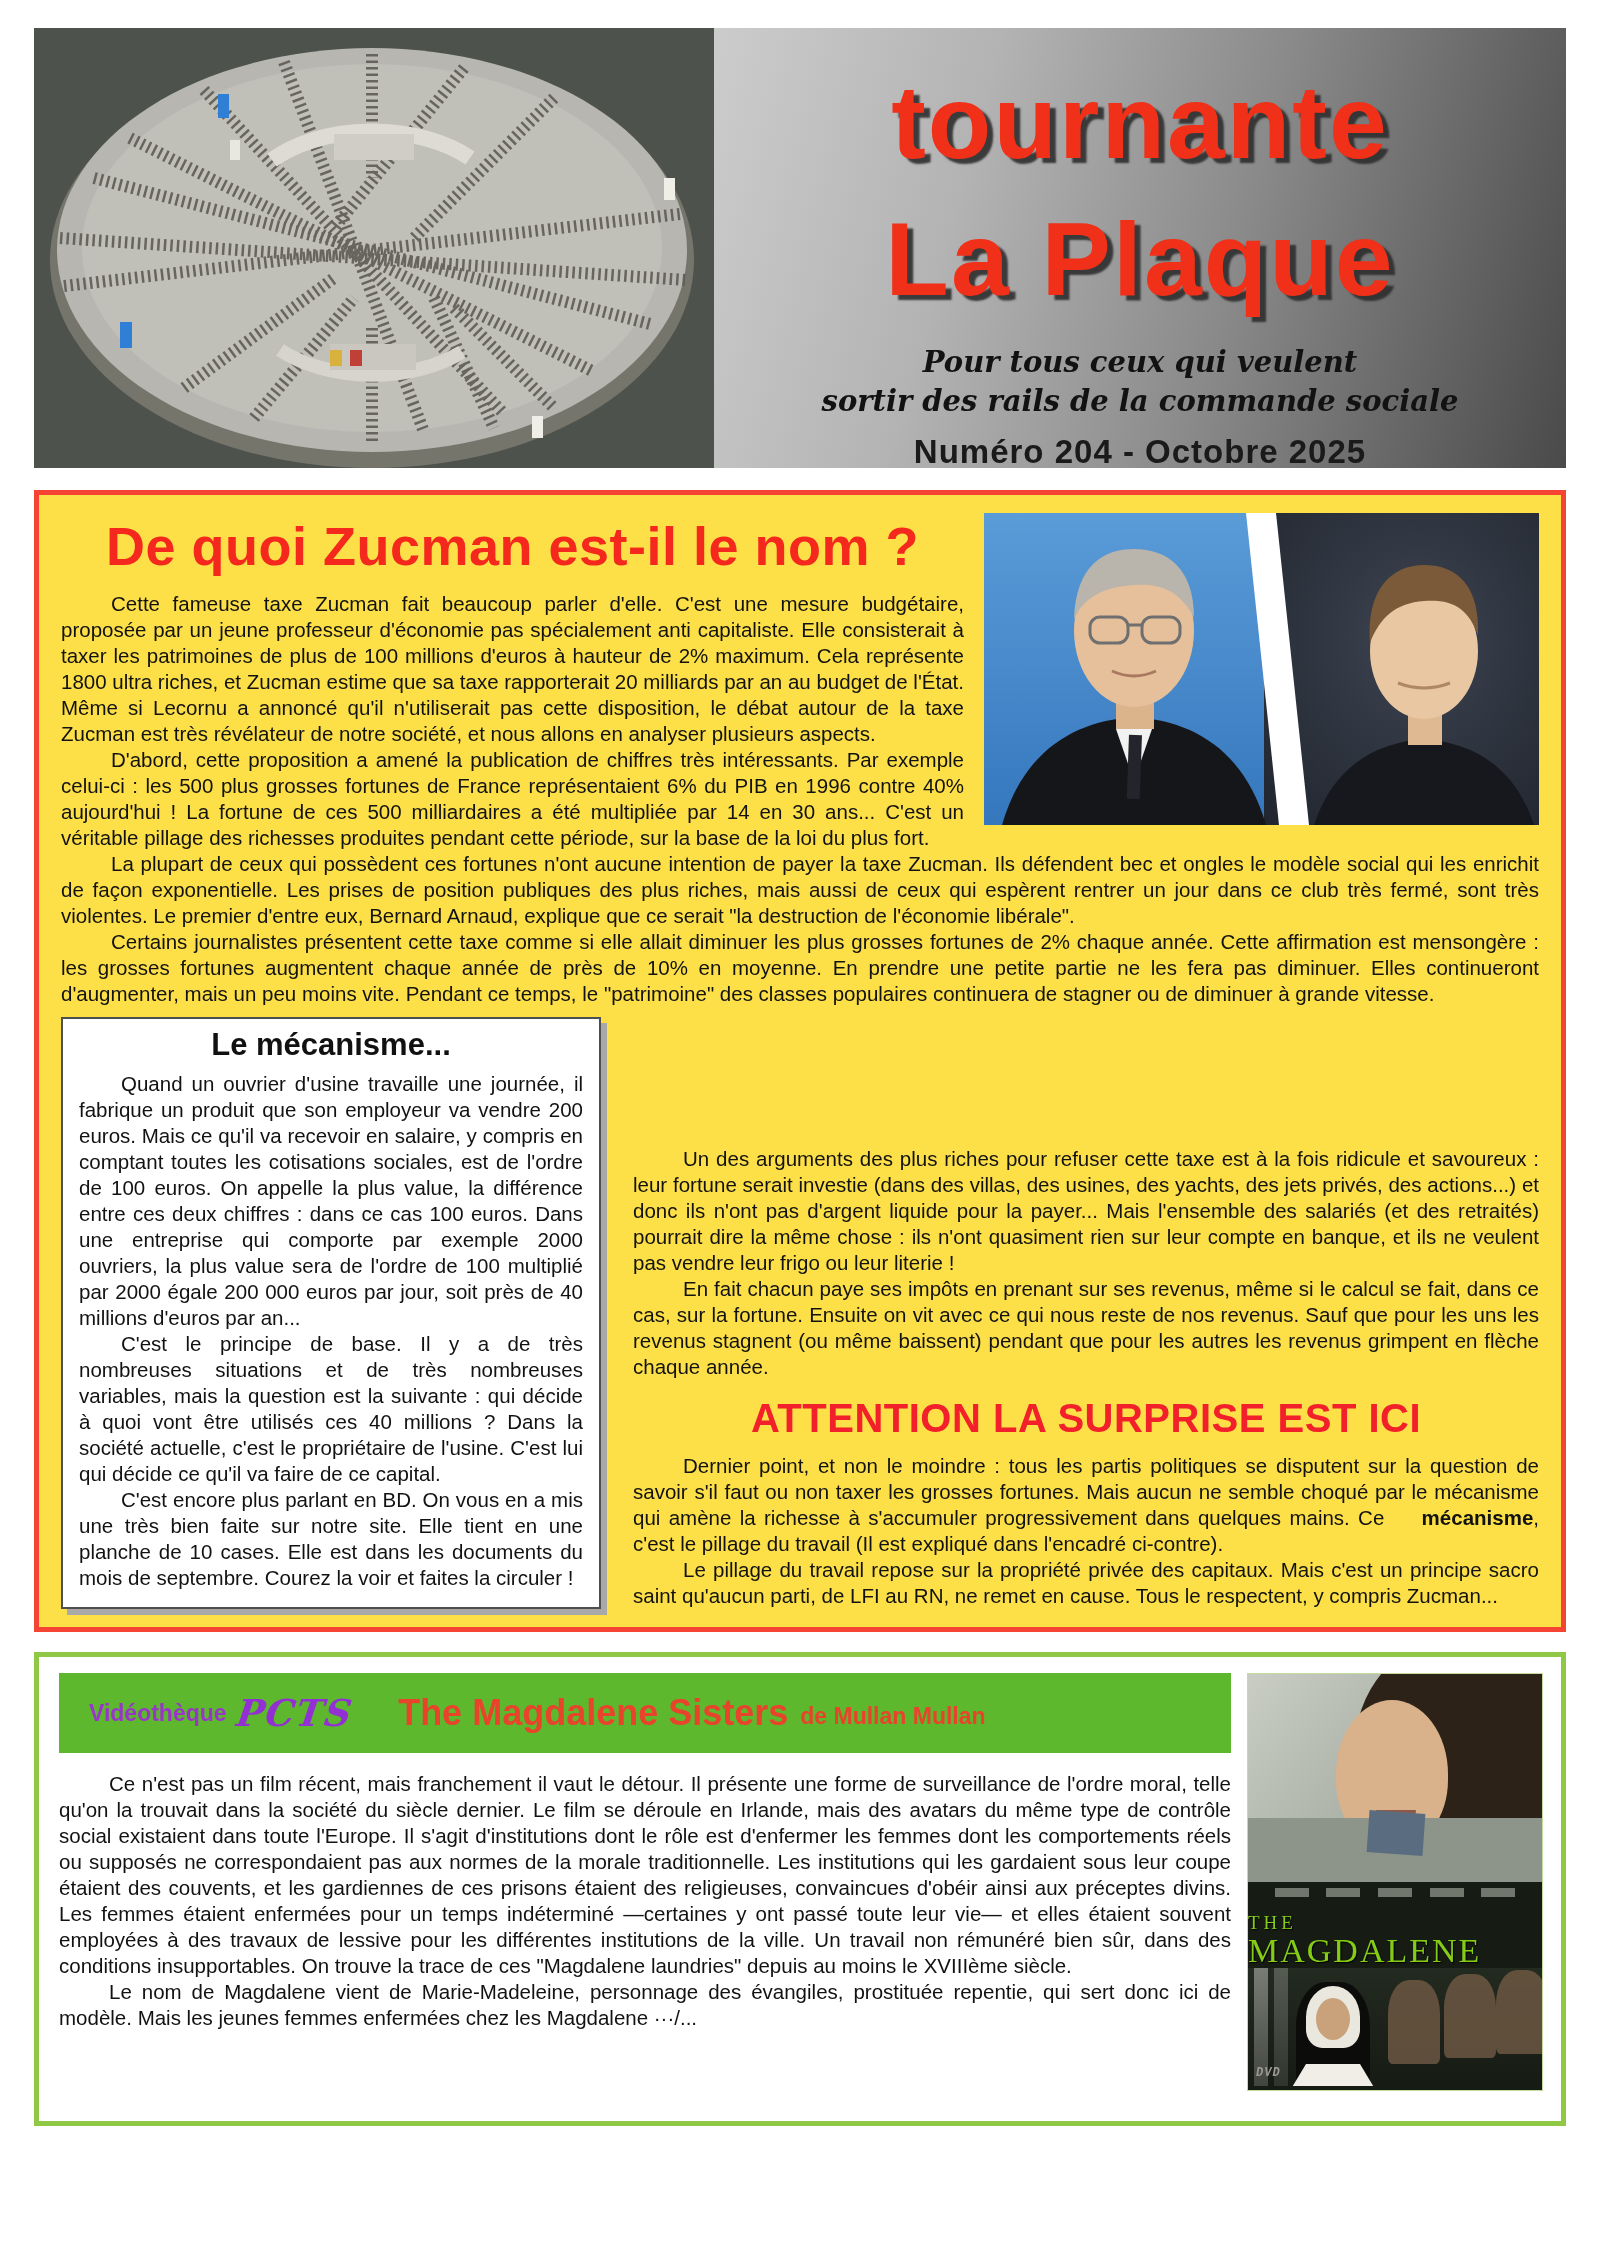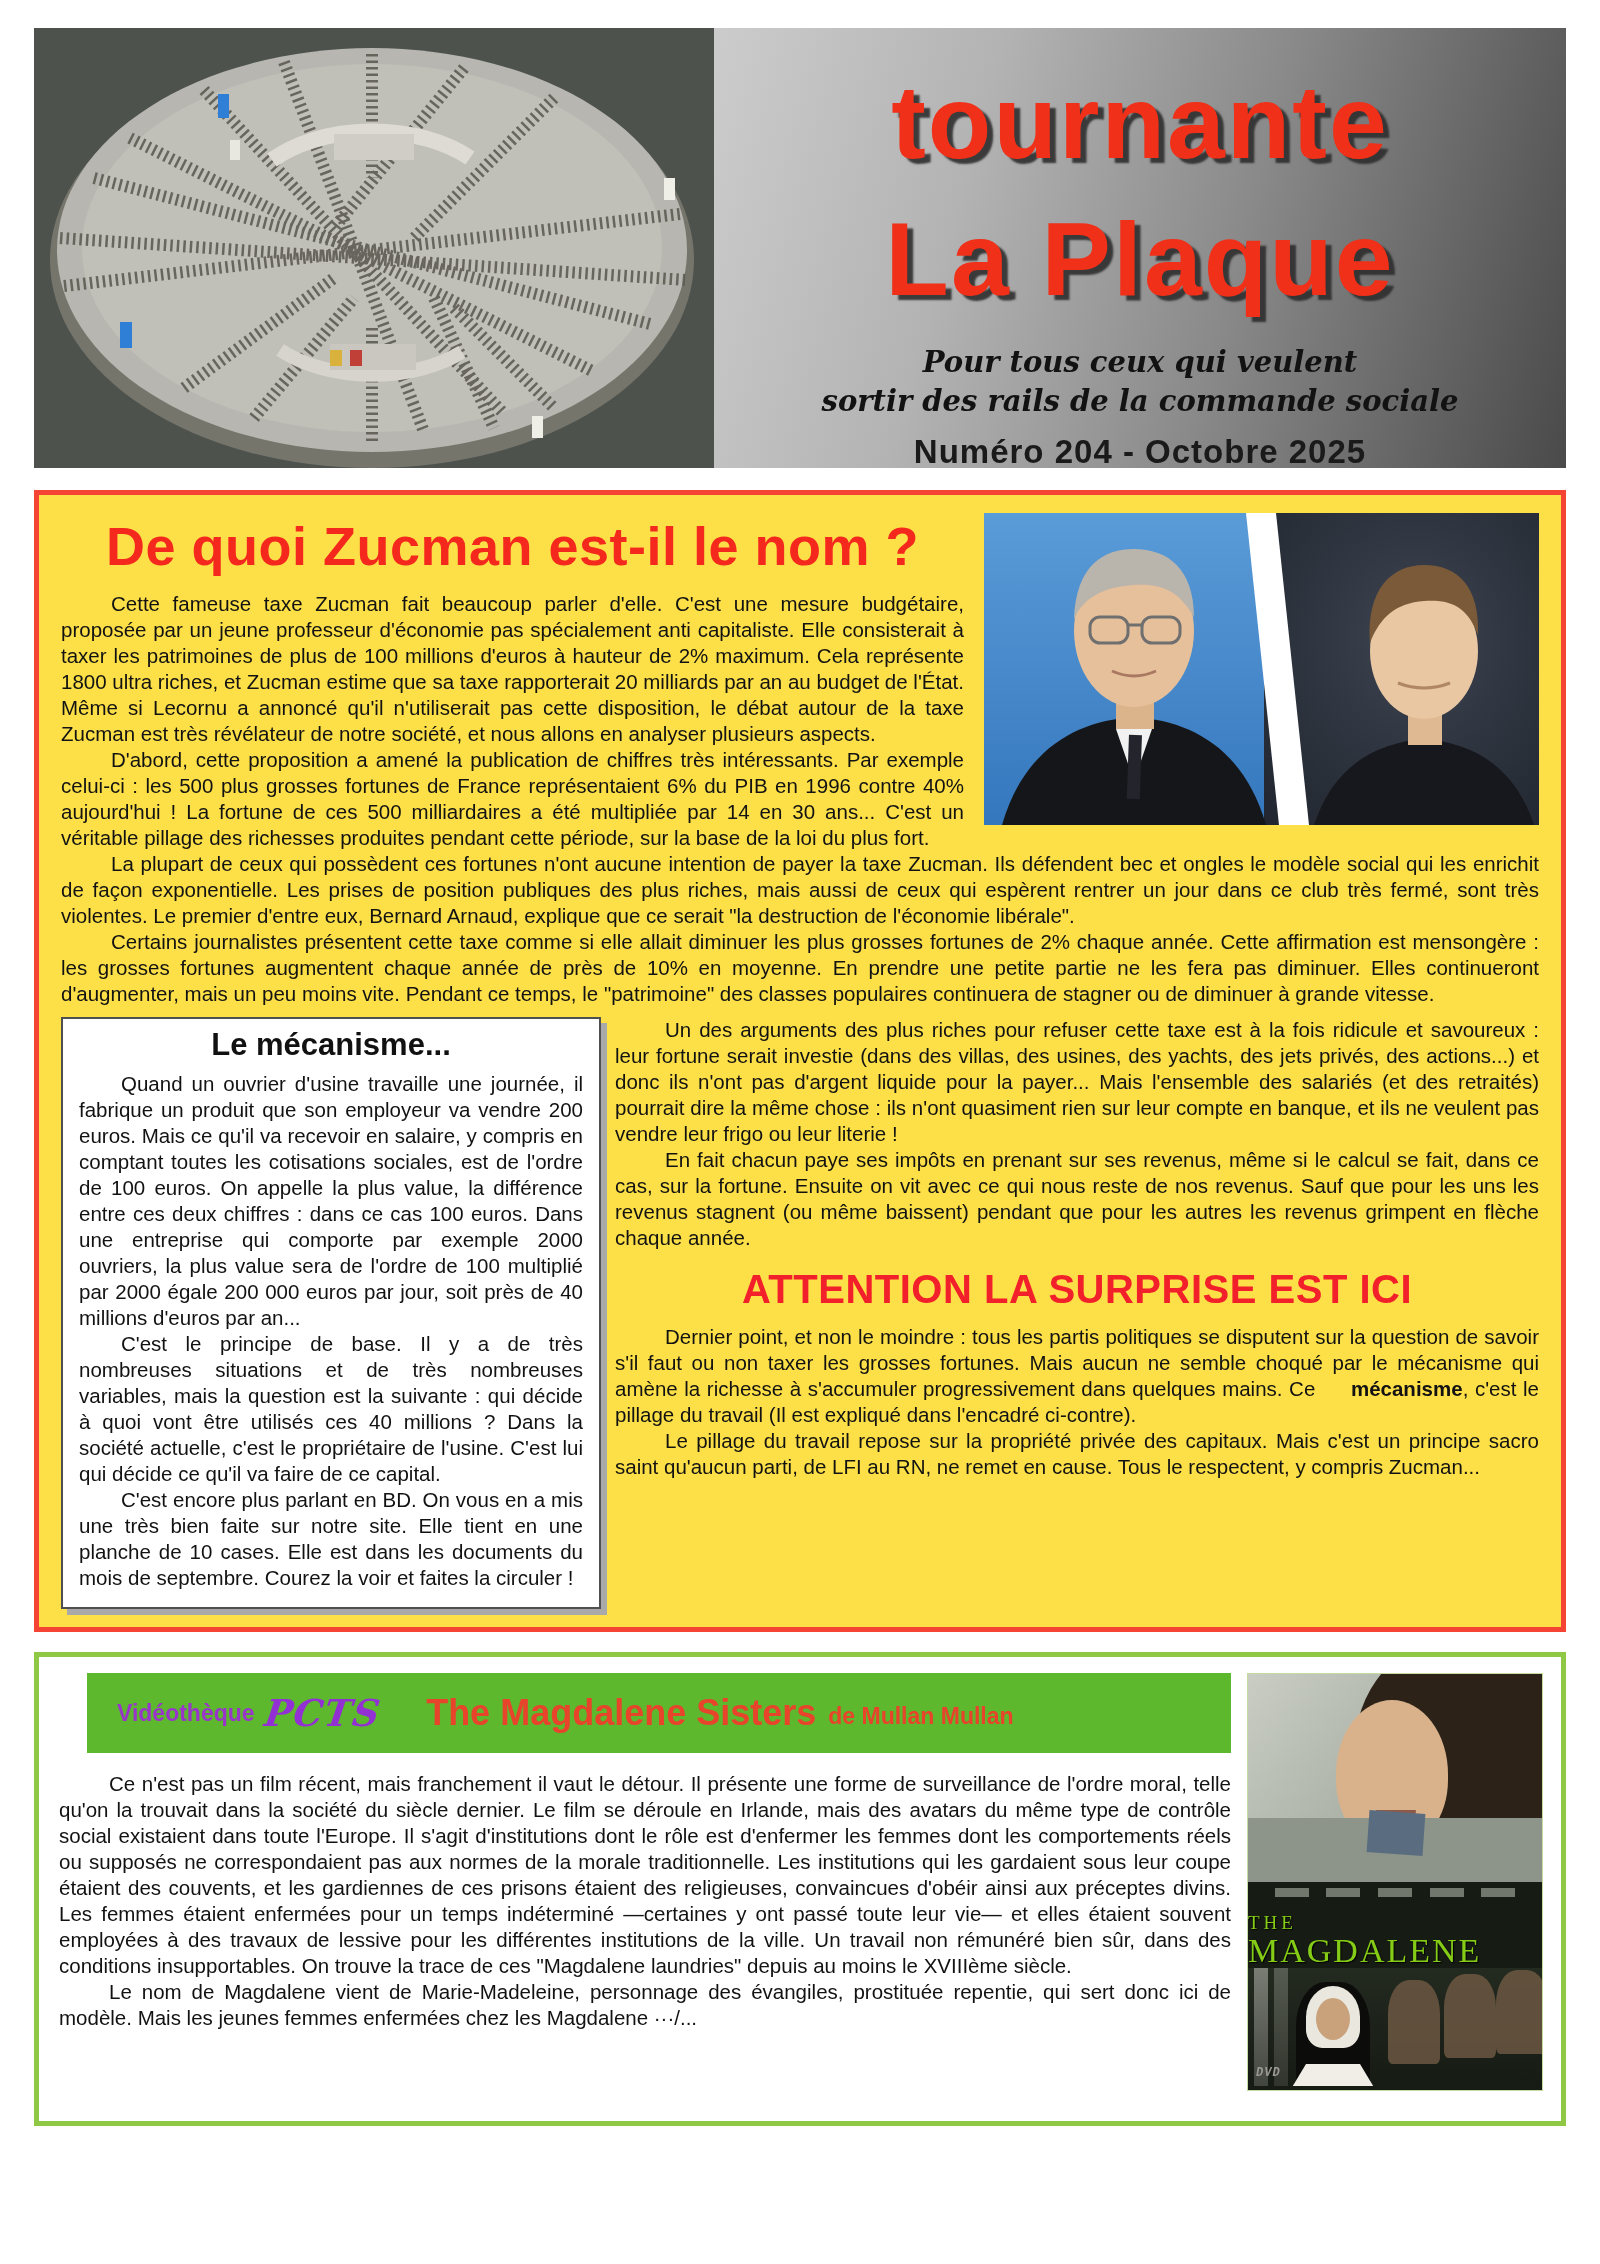--- a/index.html
+++ b/index.html
@@ -15,32 +15,32 @@
   .mast-sub { font-family:"DejaVu Serif", serif; font-style:italic; font-weight:bold; font-size:29px; line-height:1.35; color:#121212; margin-top:14px; }
   .mast-issue { font-size:33px; font-weight:bold; color:#1a1a1a; margin-top:12px; letter-spacing:1px; }
 
   
   .article-box { margin-top:22px; border:5px solid #f54334; background:#fde047; padding:14px 22px 18px 22px; overflow:hidden; }
   .article-title { color:#f5281e; font-size:54px; font-weight:bold; text-align:center; margin:6px 0 14px 0; letter-spacing:0.5px; }
   .article-photo { float:right; width:555px; height:312px; margin:4px 0 10px 20px; }
   .article-photo svg { display:block; width:555px; height:312px; }
   p.body { font-size:20.5px; line-height:26px; text-align:justify; text-indent:50px; color:#121212; }
 
-  .cols { display:flex; gap:14px; margin-top:10px; align-items:flex-start; }
+  .cols { display:flex; gap:32px; margin-top:10px; align-items:flex-end; }
   .mech-box { flex:0 0 540px; border:2px solid #4f4f4f; box-shadow:6px 6px 0 #a9a9a9; padding:8px 16px 16px 16px; background:#fff; }
   .mech-title { font-size:31px; font-weight:bold; text-align:center; margin-bottom:8px; color:#111; }
   .mech-box p.body { text-indent:42px; }
   .right-col { flex:1; }
   .attention { color:#f2202a; font-size:40px; font-weight:bold; text-align:center; margin:16px 0 12px 0; letter-spacing:0.5px; }
   .bold-inline { font-weight:bold;margin-left:29px; }
 
   
   .video-box { margin-top:20px; border:5px solid #8fc845; background:#fff; padding:16px 18px 24px 20px; overflow:hidden; }
   .poster { float:right; width:296px; height:418px; margin:0 0 6px 16px; position:relative; background:#161b13; overflow:hidden; border:1px solid #c4dba0; }
-  .video-bar { background:#5eb82e; height:80px; display:flex; align-items:center; padding:0 30px; margin-bottom:18px;margin-left:28px; }
+  .video-bar { background:#5eb82e; height:80px; display:flex; align-items:center; padding:0 30px; margin-bottom:18px; }
   .vb-label { color:#9a35cc; font-size:23px; font-weight:bold; }
   .vb-logo { color:#9330d4; font-family:"DejaVu Serif", serif; font-style:italic; font-weight:bold; font-size:37px; margin-left:10px; transform:skewX(-8deg); letter-spacing:1px; }
   .vb-title { color:#e8432b; font-size:36px; font-weight:bold; margin-left:46px; }
   .vb-director { color:#e8432b; font-size:23px; font-weight:bold; margin-left:12px; padding-top:6px; }
 
   
   .po-portrait { position:absolute; top:0; left:0; right:0; height:208px; background:linear-gradient(130deg,#c9cdc4 0%,#a8aea3 55%,#7e867c 100%); overflow:hidden; }
   .po-hair { position:absolute; right:-28px; top:-36px; width:216px; height:250px; background:#2d2217; border-radius:46%; }
   .po-face { position:absolute; left:88px; top:26px; width:112px; height:148px; background:#d9b28c; border-radius:50% 50% 46% 46%; }
   .po-smile { position:absolute; left:128px; top:136px; width:40px; height:14px; background:#8d5a4a; border-radius:0 0 20px 20px; }

